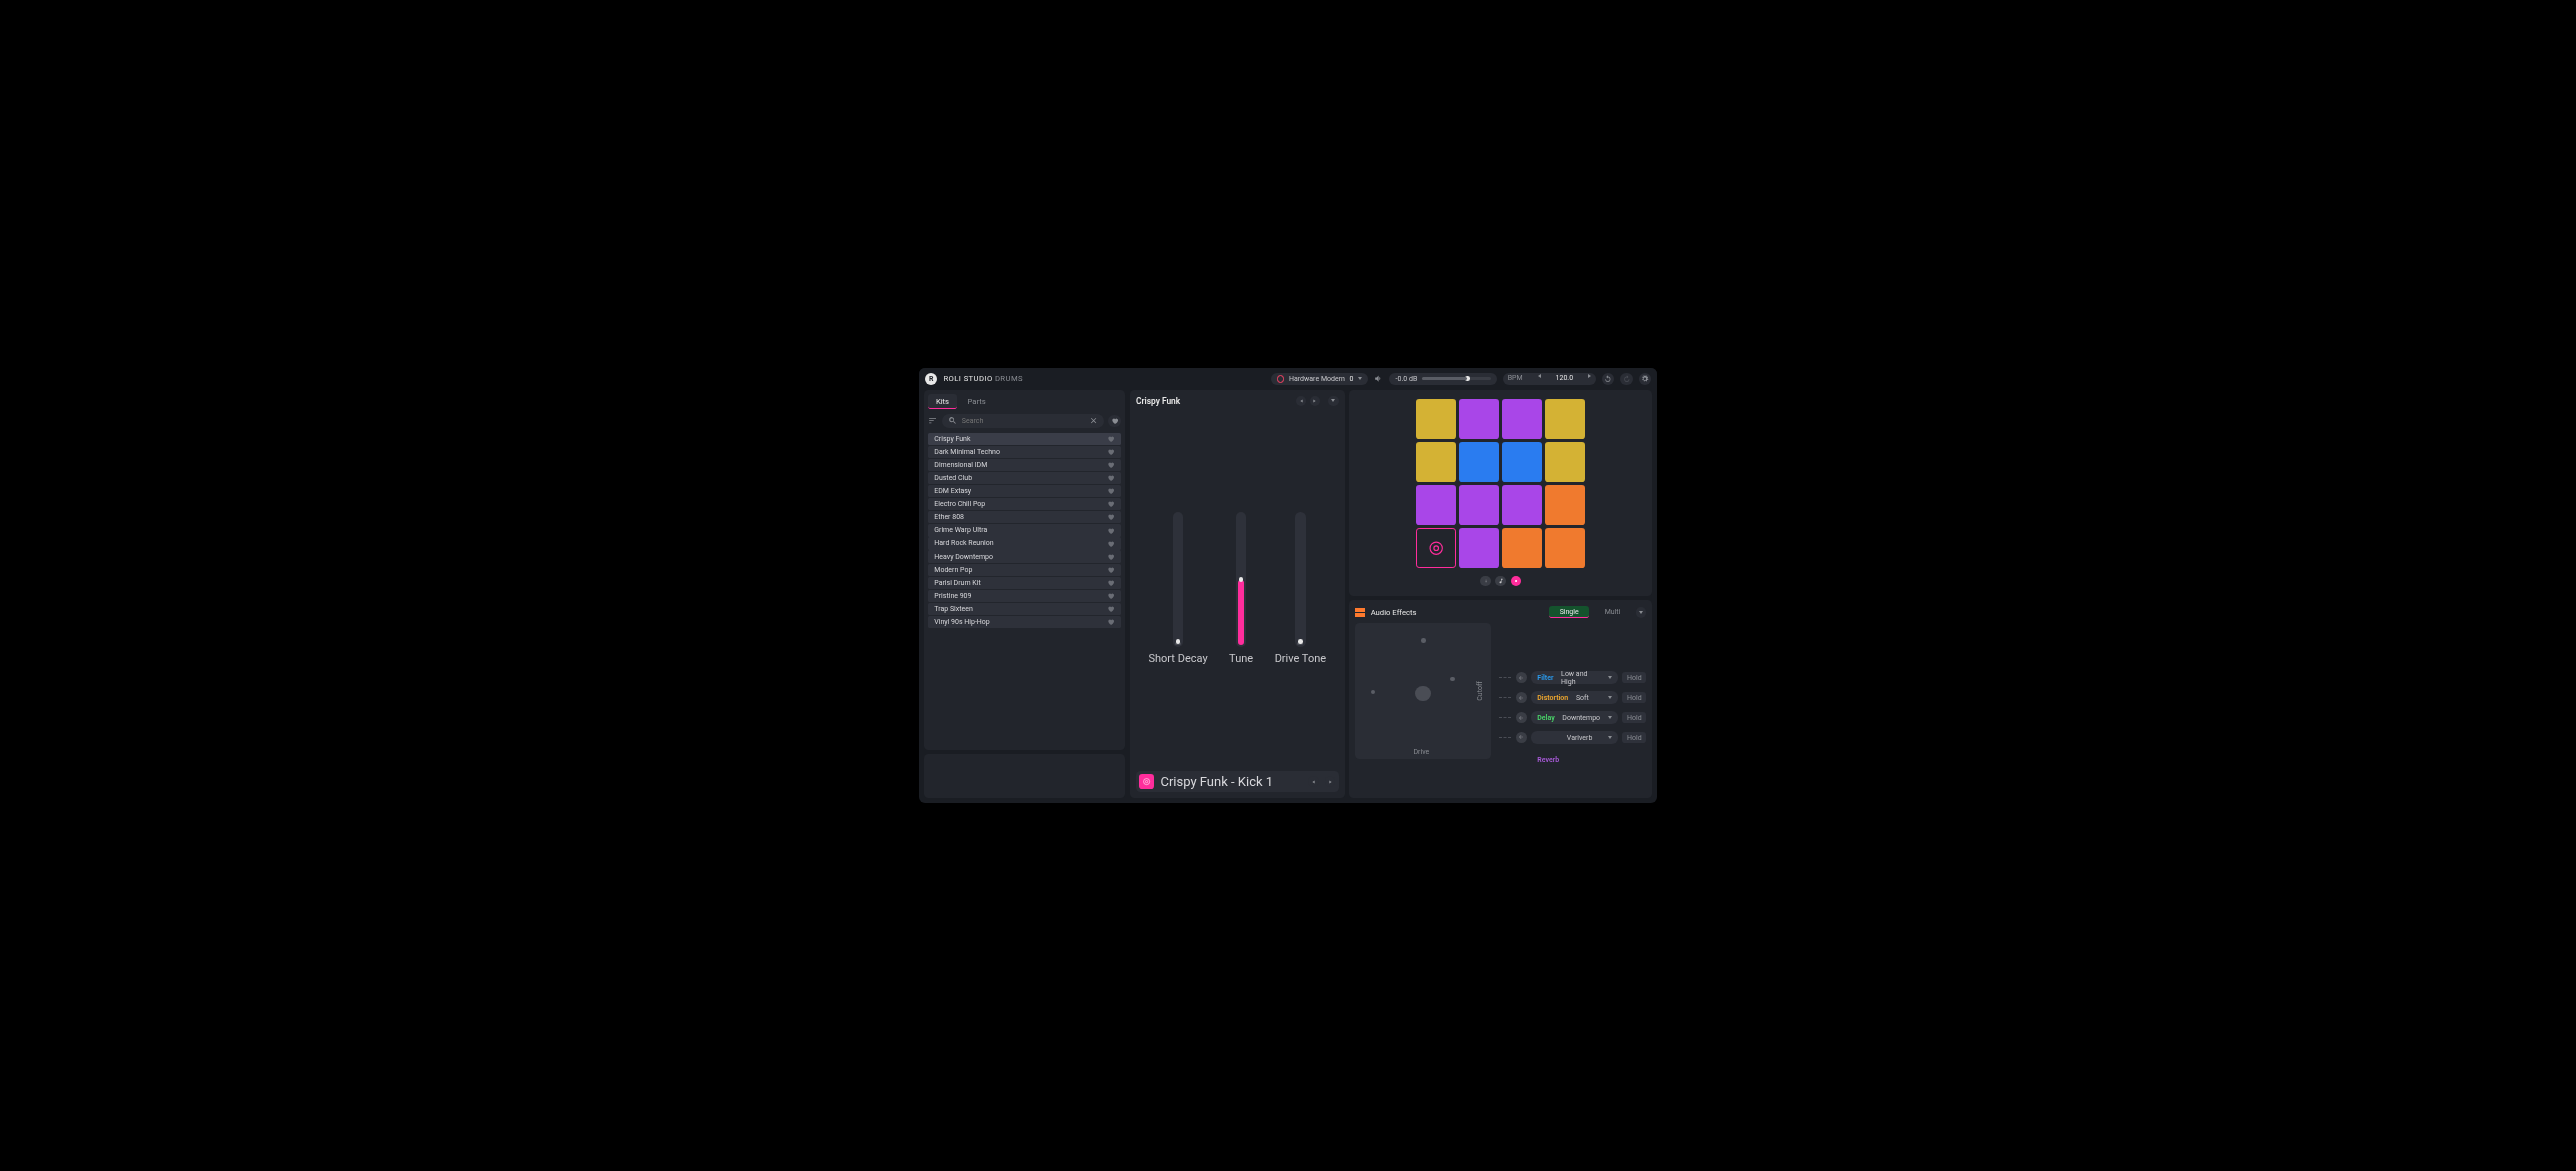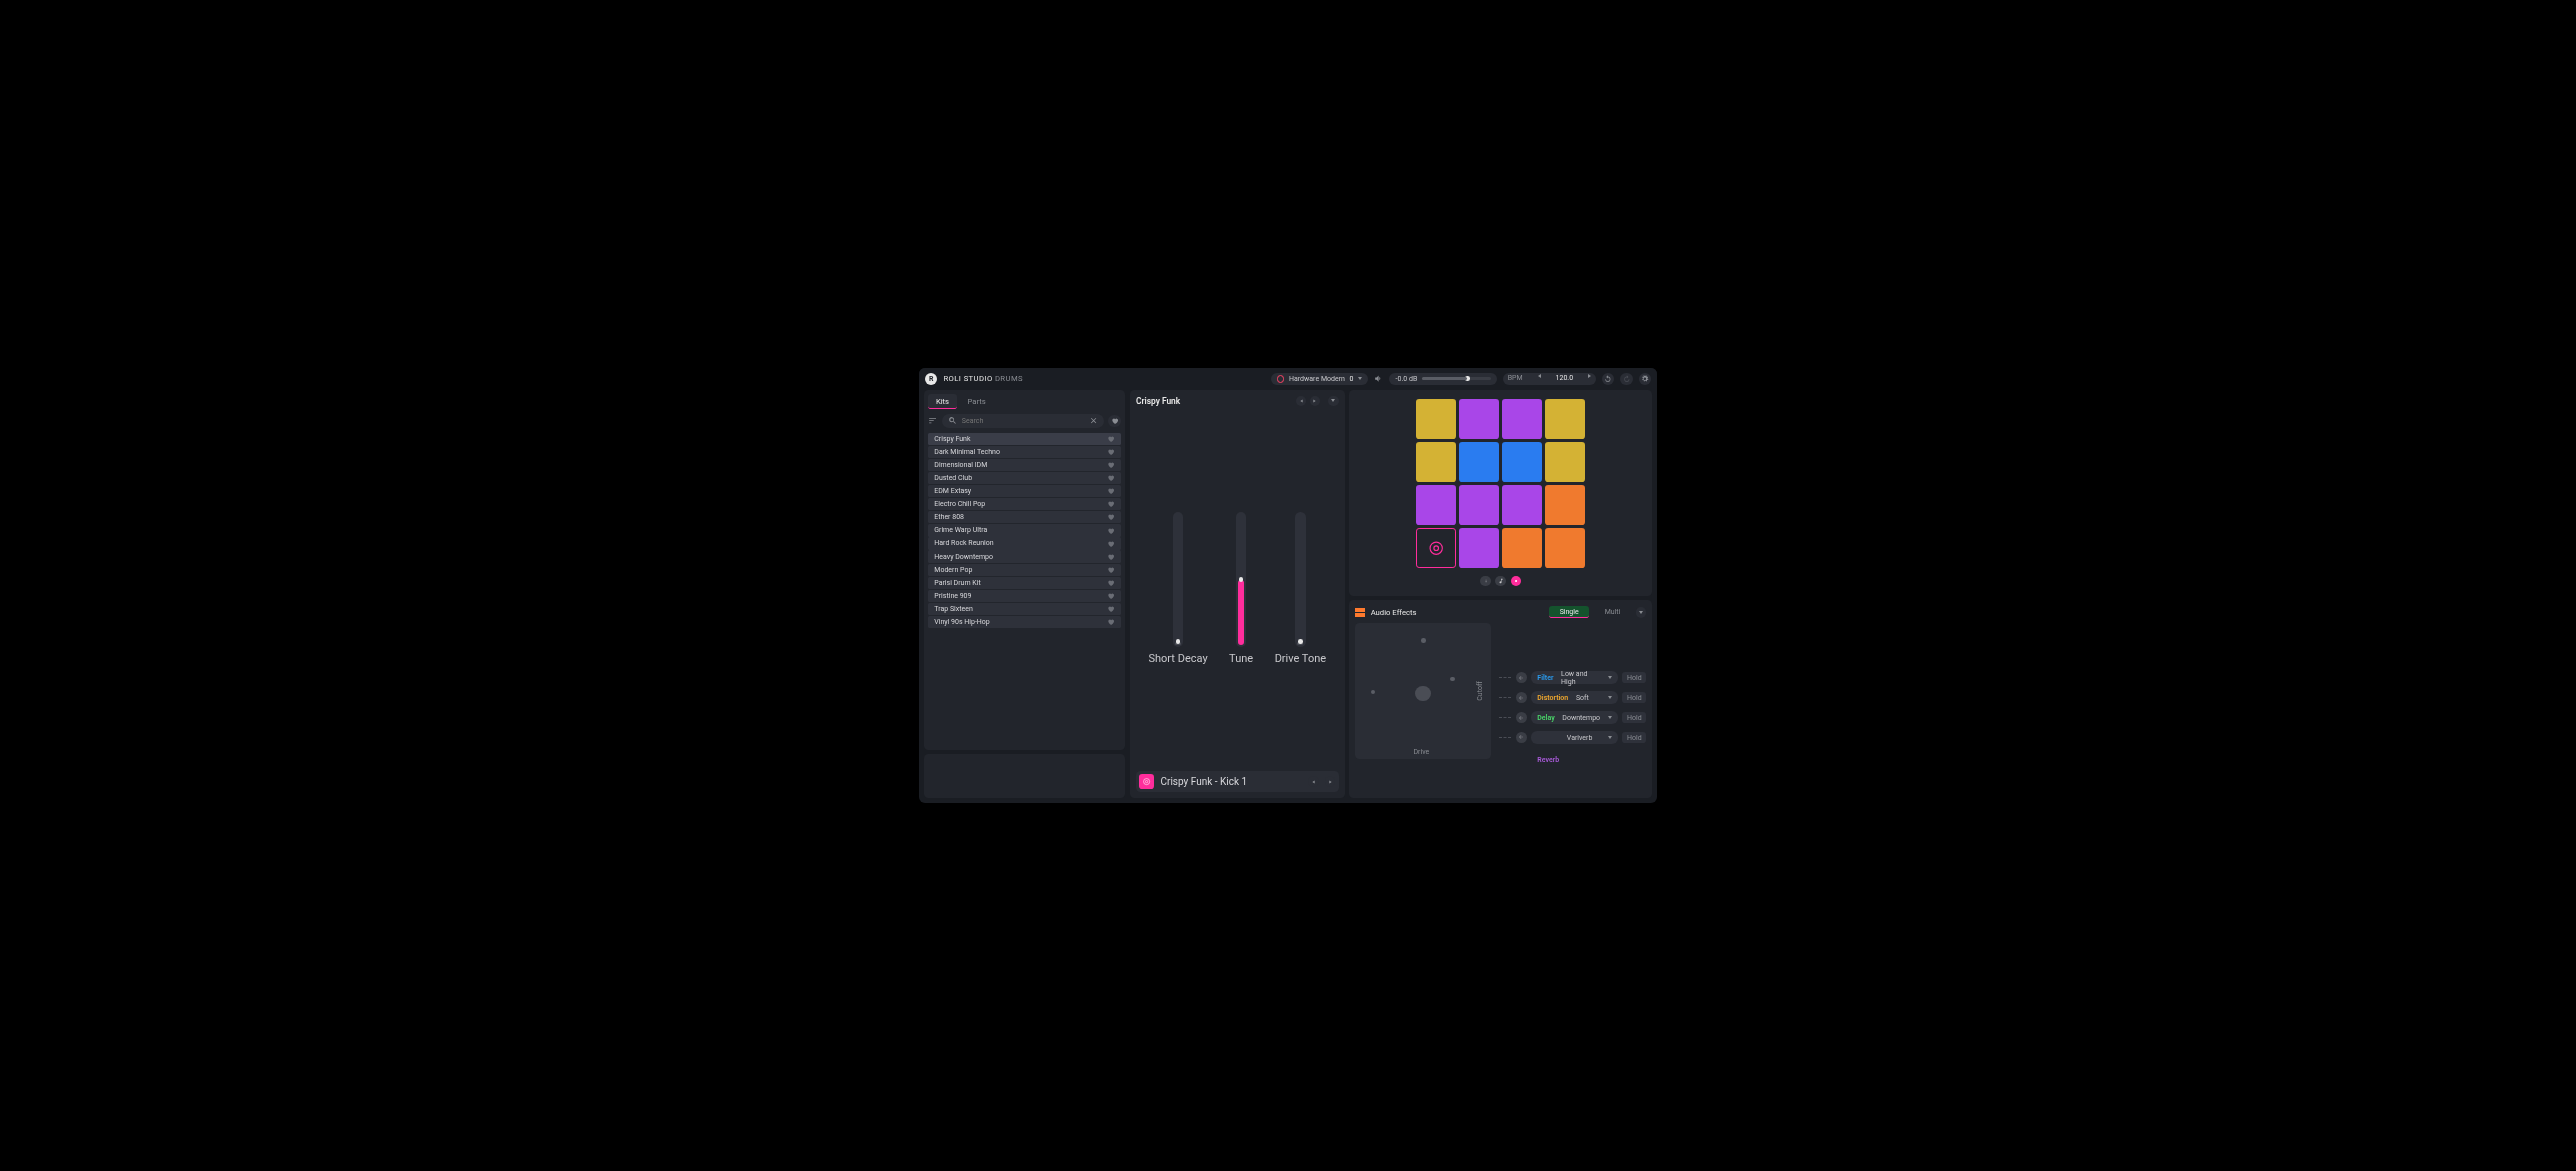--- a/index.html
+++ b/index.html
@@ -59,21 +59,21 @@
 .sliders { display: flex; gap: 21.5px; justify-content: center; flex: 1; align-items: center; }
 .slider { display: flex; flex-direction: column; align-items: center; gap: 4.6px; }
 .track { width: 10.7px; height: 135px; background: #2e313a; border-radius: 5.4px; position: relative; }
 .fill { position: absolute; left: 2.3px; right: 2.3px; bottom: 2.3px; border-radius: 3.1px; }
 .fill.pink { background: #ff2d9c; }
 .thumb { position: absolute; width: 4.6px; height: 4.6px; background: #e8e8e8; border-radius: 50%; left: 3.1px; }
 .slider-label { font-size: 11px; color: #c8c8cc; }
 .sample-row { display: flex; align-items: center; gap: 6.1px; background: #2a2d35; border-radius: 4.6px; padding: 3.1px; margin-top: 6.1px; }
 .sample-badge { width: 15.3px; height: 15.3px; border-radius: 3.1px; background: #ff2d9c; display: flex; align-items: center; justify-content: center; }
 .sample-badge svg { width: 9.2px; height: 9.2px; fill: none; stroke: #fff; stroke-width: 1.5; }
-.sample-name { font-size: 10px; color: #d8d8dc; flex: 1; }
+.sample-name { font-size: 13px; color: #d8d8dc; flex: 1; }
 .right { flex: 1; display: flex; flex-direction: column; gap: 4.6px; }
 .pads-panel { padding: 9.2px; display: flex; flex-direction: column; align-items: center; gap: 7.7px; }
 .pad-grid { display: grid; grid-template-columns: repeat(4, 40px); grid-template-rows: repeat(4, 40px); gap: 3.1px; }
 .pad { border-radius: 3.1px; cursor: pointer; }
 .pad.yellow { background: #d4b234; }
 .pad.purple { background: #a946e8; }
 .pad.blue { background: #2a7cf0; }
 .pad.orange { background: #f07a2e; }
 .pad.selected { border: 1.5px solid #ff2d9c; display: flex; align-items: center; justify-content: center; }
 .pad.selected svg { width: 18.4px; height: 18.4px; fill: none; stroke: #ff2d9c; stroke-width: 1.5; }

